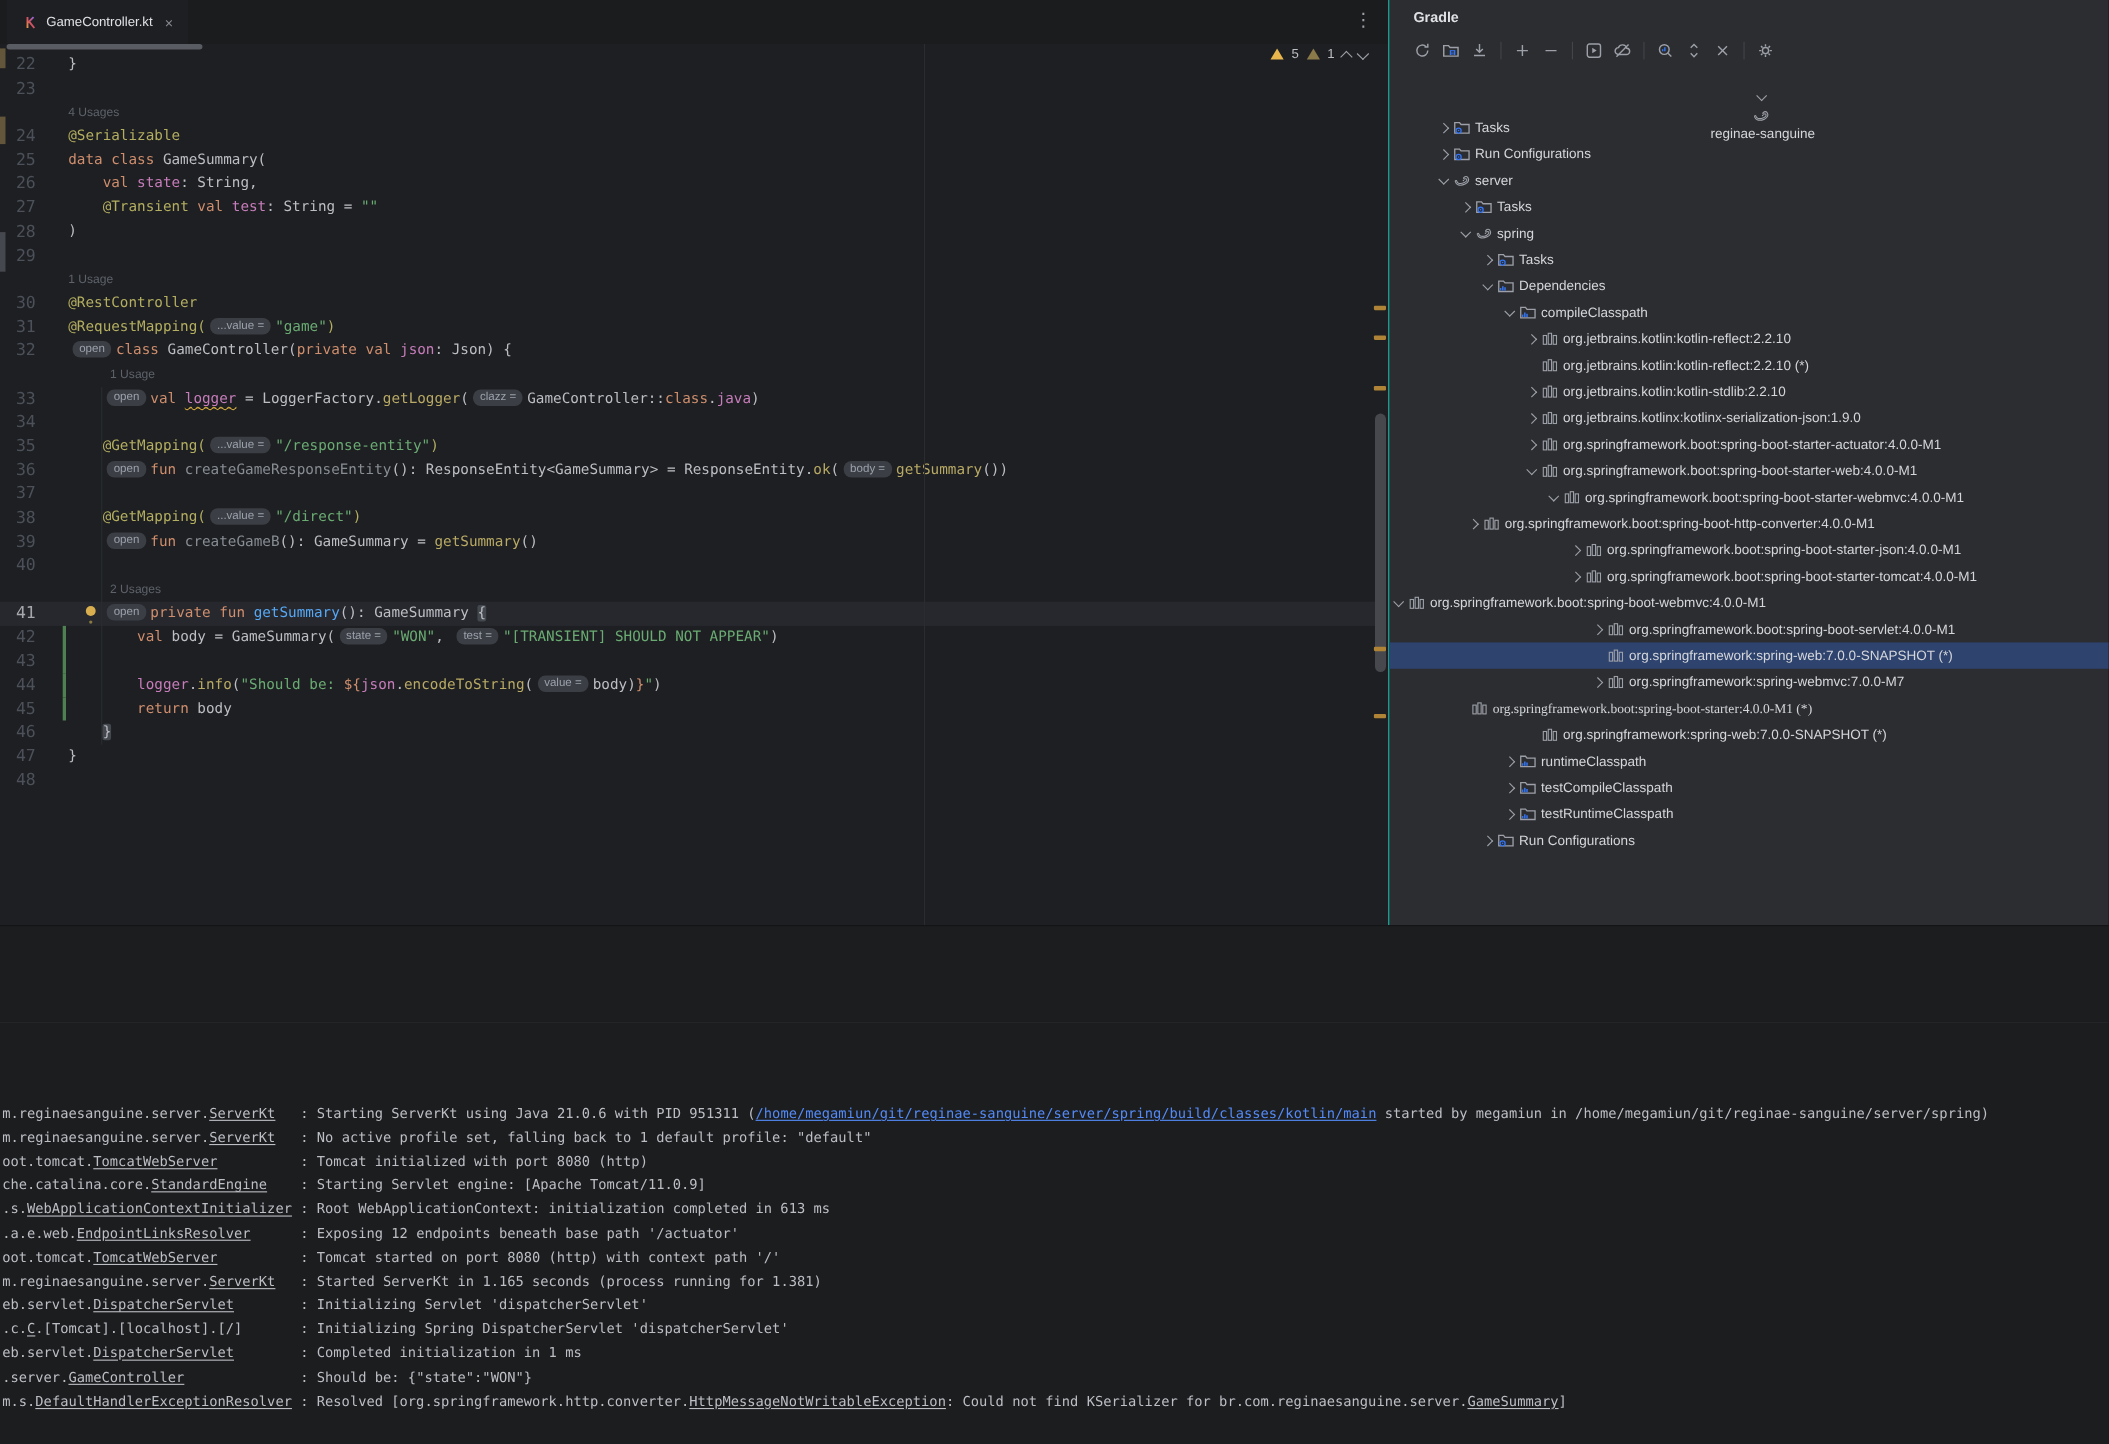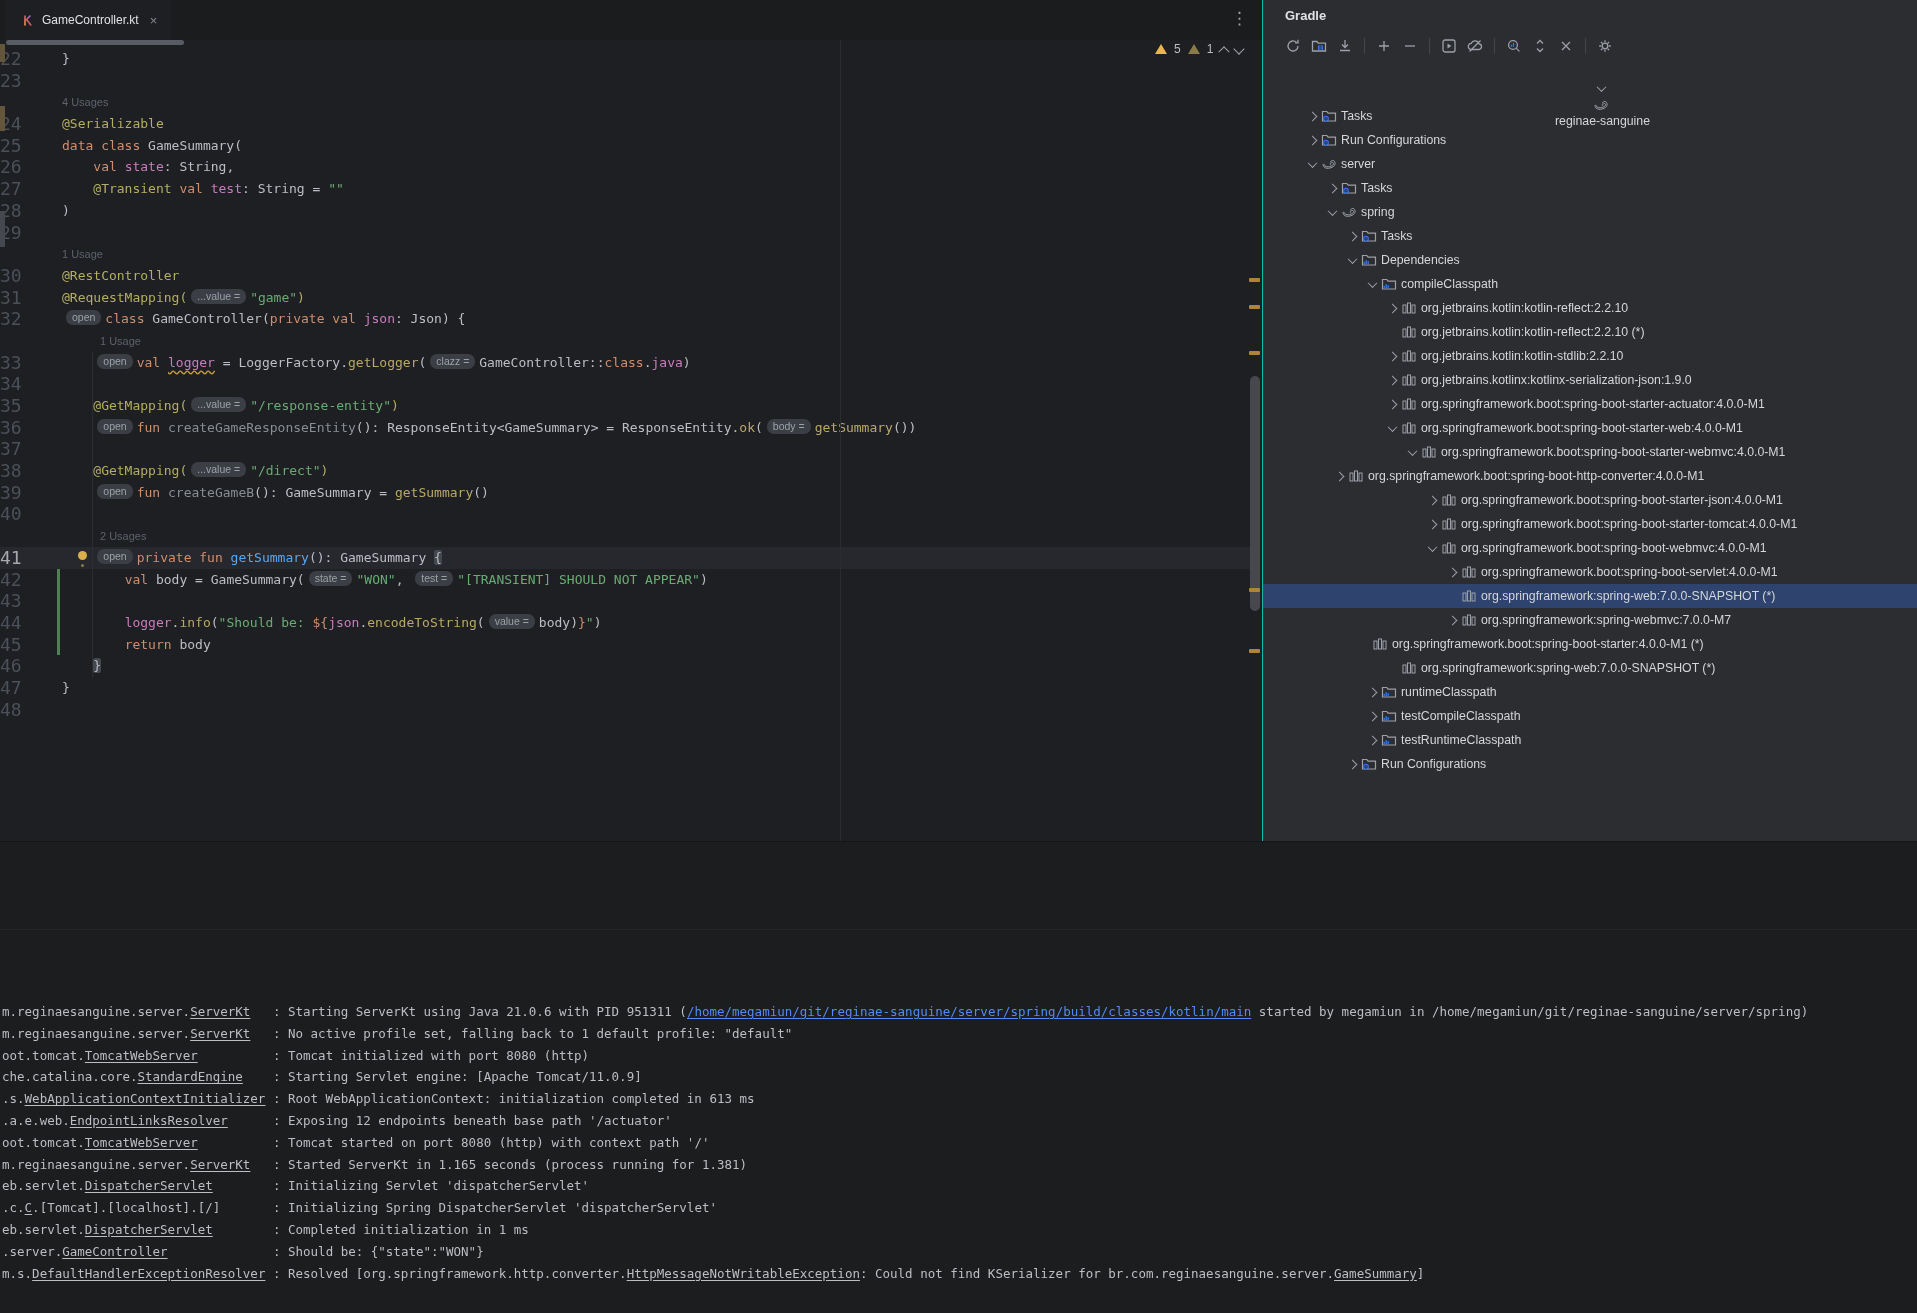--- a/index.html
+++ b/index.html
@@ -11,22 +11,22 @@
   .tab{position:absolute;left:6px;top:0;height:40px;display:flex;align-items:center;gap:7px;
        padding:0 14px 0 16px;background:#1e1f22;}
   .tab-title{font-size:12px;color:#dfe1e5;}
   .tab-close{color:#868a91;font-size:13px;cursor:pointer;margin-left:4px;}
   .tab-underline{position:absolute;left:6px;top:40px;width:178px;height:5px;border-radius:3px;background:#595d63;}
   #editor-menu{position:absolute;right:14px;top:8px;font-size:17px;color:#9da0a8;line-height:22px;}
   #code-rows{position:absolute;left:0;top:48px;width:1250px;}
   .ed-row{position:relative;height:21.7px;line-height:21.7px;white-space:pre;
           font-family:"DejaVu Sans Mono",monospace;font-size:13px;}
   .ed-row.caret{background:#26282e;}
-  .gut{display:inline-block;width:62px;padding-right:15px;box-sizing:border-box;text-align:left;
-       color:#4b5059;font-size:18px;vertical-align:top;}
+  .gut{display:inline-block;width:62px;padding-right:15px;box-sizing:border-box;text-align:center;
+       color:#4b5059;font-size:15px;vertical-align:top;}
   .gut.cur{color:#a6a8ad;}
   .code{white-space:pre;}
   .vcs{position:absolute;left:57px;top:0;width:3px;height:100%;background:#4e8052;}
   .bulb{position:absolute;left:78px;top:4px;width:9px;height:9px;border-radius:50%;
         background:#d8ae4e;box-shadow:0 10px 0 -3px #8a7a42;}
   .t-def{color:#bcbec4}.t-kw{color:#cf8e6d}.t-ann{color:#b3ae60}.t-str{color:#6aab73}
   .t-prop{color:#c77dbb}.t-call{color:#b8a965}.t-fn{color:#56a8f5}.t-gray{color:#888d94}
   .t-java{color:#c77dbb;}
   .wavy{text-decoration:underline;text-decoration-style:wavy;text-decoration-color:#c8a03c;text-underline-offset:3px;}
   .hl{background:#43474e;border-radius:2px;}
@@ -315,41 +315,41 @@
         <div class="tree-row" style="padding-left: 161px;"><span class="tchev closed"><i></i></span><span class="ticon"><svg width="16" height="16" viewBox="0 0 16 16">
               <rect x="2" y="5" width="3" height="8" fill="none" stroke="#9da0a8"></rect>
               <rect x="6.5" y="3" width="3" height="10" fill="none" stroke="#9da0a8"></rect>
               <rect x="11" y="5" width="3" height="8" fill="none" stroke="#9da0a8"></rect>
             </svg></span><span class="tlabel">org.springframework.boot:spring-boot-starter-json:4.0.0-M1</span></div>
         <div class="tree-row" style="padding-left: 161px;"><span class="tchev closed"><i></i></span><span class="ticon"><svg width="16" height="16" viewBox="0 0 16 16">
               <rect x="2" y="5" width="3" height="8" fill="none" stroke="#9da0a8"></rect>
               <rect x="6.5" y="3" width="3" height="10" fill="none" stroke="#9da0a8"></rect>
               <rect x="11" y="5" width="3" height="8" fill="none" stroke="#9da0a8"></rect>
             </svg></span><span class="tlabel">org.springframework.boot:spring-boot-starter-tomcat:4.0.0-M1</span></div>
-        <div class="tree-row" style="padding-left: 161px;"><span class="tchev open"><i></i></span><span class="ticon"><svg width="16" height="16" viewBox="0 0 16 16">
+        <div class="tree-row" style=""><span class="tchev open"><i></i></span><span class="ticon"><svg width="16" height="16" viewBox="0 0 16 16">
               <rect x="2" y="5" width="3" height="8" fill="none" stroke="#9da0a8"></rect>
               <rect x="6.5" y="3" width="3" height="10" fill="none" stroke="#9da0a8"></rect>
               <rect x="11" y="5" width="3" height="8" fill="none" stroke="#9da0a8"></rect>
             </svg></span><span class="tlabel">org.springframework.boot:spring-boot-webmvc:4.0.0-M1</span></div>
         <div class="tree-row" style="padding-left: 181px;"><span class="tchev closed"><i></i></span><span class="ticon"><svg width="16" height="16" viewBox="0 0 16 16">
               <rect x="2" y="5" width="3" height="8" fill="none" stroke="#9da0a8"></rect>
               <rect x="6.5" y="3" width="3" height="10" fill="none" stroke="#9da0a8"></rect>
               <rect x="11" y="5" width="3" height="8" fill="none" stroke="#9da0a8"></rect>
             </svg></span><span class="tlabel">org.springframework.boot:spring-boot-servlet:4.0.0-M1</span></div>
         <div class="tree-row sel" style="padding-left: 181px;"><span class="tchev leaf"></span><span class="ticon"><svg width="16" height="16" viewBox="0 0 16 16">
               <rect x="2" y="5" width="3" height="8" fill="none" stroke="#9da0a8"></rect>
               <rect x="6.5" y="3" width="3" height="10" fill="none" stroke="#9da0a8"></rect>
               <rect x="11" y="5" width="3" height="8" fill="none" stroke="#9da0a8"></rect>
             </svg></span><span class="tlabel">org.springframework:spring-web:7.0.0-SNAPSHOT (*)</span></div>
         <div class="tree-row" style="padding-left: 181px;"><span class="tchev closed"><i></i></span><span class="ticon"><svg width="16" height="16" viewBox="0 0 16 16">
               <rect x="2" y="5" width="3" height="8" fill="none" stroke="#9da0a8"></rect>
               <rect x="6.5" y="3" width="3" height="10" fill="none" stroke="#9da0a8"></rect>
               <rect x="11" y="5" width="3" height="8" fill="none" stroke="#9da0a8"></rect>
             </svg></span><span class="tlabel">org.springframework:spring-webmvc:7.0.0-M7</span></div>
-        <div class="tree-row" style="padding-left: 92px;"><span class="tchev leaf"></span><span class="ticon"><svg width="16" height="16" viewBox="0 0 16 16">
+        <div class="tree-row" style="padding-left: 57px; font-family: Liberation Serif, serif;"><span class="tchev leaf"></span><span class="ticon"><svg width="16" height="16" viewBox="0 0 16 16">
               <rect x="2" y="5" width="3" height="8" fill="none" stroke="#9da0a8"></rect>
               <rect x="6.5" y="3" width="3" height="10" fill="none" stroke="#9da0a8"></rect>
               <rect x="11" y="5" width="3" height="8" fill="none" stroke="#9da0a8"></rect>
             </svg></span><span class="tlabel">org.springframework.boot:spring-boot-starter:4.0.0-M1 (*)</span></div>
         <div class="tree-row" style="padding-left: 121px;"><span class="tchev leaf"></span><span class="ticon"><svg width="16" height="16" viewBox="0 0 16 16">
               <rect x="2" y="5" width="3" height="8" fill="none" stroke="#9da0a8"></rect>
               <rect x="6.5" y="3" width="3" height="10" fill="none" stroke="#9da0a8"></rect>
               <rect x="11" y="5" width="3" height="8" fill="none" stroke="#9da0a8"></rect>
             </svg></span><span class="tlabel">org.springframework:spring-web:7.0.0-SNAPSHOT (*)</span></div>
         <div class="tree-row" style="padding-left: 101px;"><span class="tchev closed"><i></i></span><span class="ticon"><svg width="16" height="16" viewBox="0 0 16 16">

